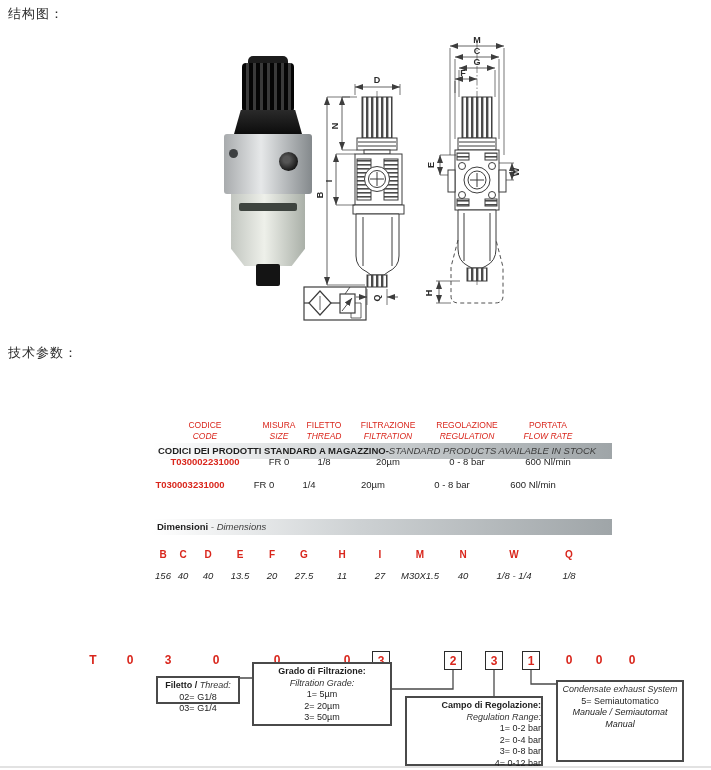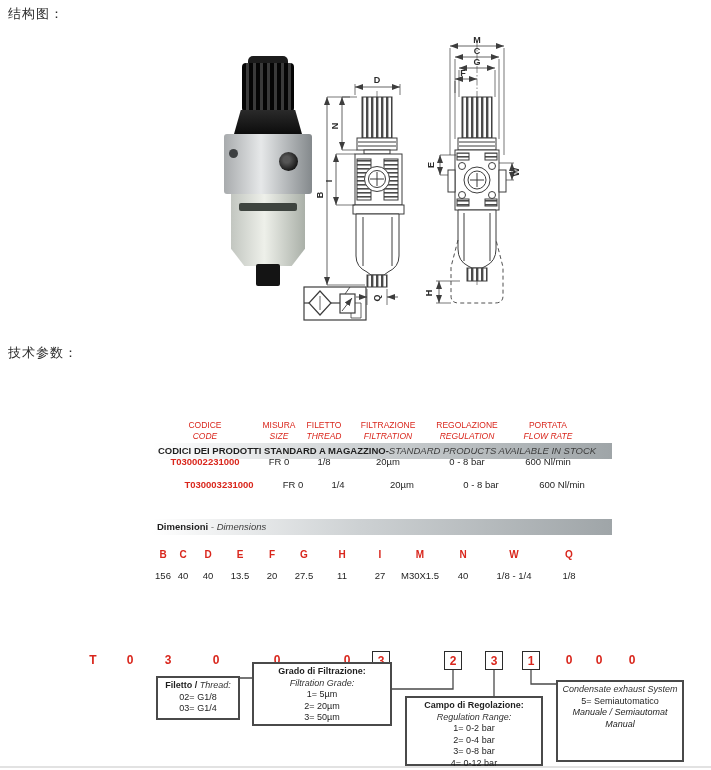--- a/index.html
+++ b/index.html
@@ -17,21 +17,21 @@
   .c0{width:104px}.c1{width:44px}.c2{width:46px}.c3{width:82px}.c4{width:76px}.c5{width:86px}
   .scol{text-align:center;}
   .hred{color:#d9261c;font-weight:normal;font-size:8.5px;line-height:11px;}
   .hred-i{color:#d9261c;font-style:italic;font-size:8.5px;line-height:11px;}
   .cell{font-size:9.5px;color:#1e1e1e;text-align:center;line-height:12px;}
   .redcode{color:#d9261c;font-weight:bold;}
   
   .d0{width:20px}.d1{width:20px}.d2{width:30px}.d3{width:34px}.d4{width:30px}.d5{width:34px}
   .d6{width:42px}.d7{width:34px}.d8{width:46px}.d9{width:40px}.d10{width:62px}.d11{width:48px}
   .dimhead{color:#d9261c;font-weight:bold;font-size:10px;text-align:center;}
-  .dimval{font-size:9.5px;color:#1e1e1e;text-align:center;}
+  .dimval{font-size:9.5px;color:#1e1e1e;text-align:center;font-style:italic;}
   
   .code{position:absolute;top:651px;width:18px;height:19px;line-height:19px;text-align:center;
         font-weight:bold;font-size:12px;color:#d9261c;box-sizing:border-box;}
   .boxed{border:1.5px solid #2b2b2b;background:#fff;}
   
   .obox{position:absolute;border:2px solid #4a4a4a;background:#fff;font-size:9px;line-height:11.5px;
         text-align:center;color:#1e1e1e;box-sizing:border-box;padding-top:2px;}
   .obox .t{font-weight:bold;display:inline;}
   .obox .e{font-style:italic;color:#333;display:inline;}
   .obox .blk{display:block;}
@@ -240,21 +240,21 @@
       </div>
   </div>
   <div class="abs flexrow" style="left:153px;top:456px;width:440px;">
     <div class="cell redcode c0">T030002231000</div>
     <div class="cell c1">FR 0</div>
     <div class="cell c2">1/8</div>
     <div class="cell c3">20µm</div>
     <div class="cell c4">0 - 8 bar</div>
     <div class="cell c5">600 Nl/min</div>
   </div>
-  <div class="abs flexrow" style="left:167px;top:479px;width:440px;">
+  <div class="abs flexrow" style="left:138px;top:479px;width:440px;">
     <div class="cell redcode c0">T030003231000</div>
     <div class="cell c1">FR 0</div>
     <div class="cell c2">1/4</div>
     <div class="cell c3">20µm</div>
     <div class="cell c4">0 - 8 bar</div>
     <div class="cell c5">600 Nl/min</div>
   </div>
 
   <div class="abs bar" style="left:152px;top:519px;width:460px;">
     <span class="bt">Dimensioni </span><span class="bi">- Dimensions</span>
@@ -305,33 +305,33 @@
   <span class="code" style="left:268px;">0</span>
   <span class="code" style="left:338px;">0</span>
   <span class="code boxed" style="left:372px;">3</span>
   <span class="code boxed" style="left:444px;">2</span>
   <span class="code boxed" style="left:485px;">3</span>
   <span class="code boxed" style="left:522px;">1</span>
   <span class="code" style="left:560px;">0</span>
   <span class="code" style="left:590px;">0</span>
   <span class="code" style="left:623px;">0</span>
 
-  <div class="obox" style="left:156px;top:676px;width:84px;height:44px;">
+  <div class="obox" style="left:156px;top:676px;width:84px;height:28px;">
     <span class="t">Filetto /</span><span class="e"> Thread:</span>
     <span class="blk">02= G1/8</span>
     <span class="blk">03= G1/4</span>
   </div>
   <div class="obox" style="left:252px;top:662px;width:140px;height:64px;">
     <span class="blk t">Grado di Filtrazione:</span>
     <span class="blk e">Filtration Grade:</span>
     <span class="blk">1= 5µm</span>
     <span class="blk">2= 20µm</span>
     <span class="blk">3= 50µm</span>
   </div>
-  <div class="obox" style="left:405px;top:696px;width:138px;height:70px;">
+  <div class="obox" style="left:405px;top:696px;width:138px;height:70px;text-align:right;">
     <span class="blk t">Campo di Regolazione:</span>
     <span class="blk e">Regulation Range:</span>
     <span class="blk">1= 0-2 bar</span>
     <span class="blk">2= 0-4 bar</span>
     <span class="blk">3= 0-8 bar</span>
     <span class="blk">4= 0-12 bar</span>
   </div>
   <div class="obox" style="left:556px;top:680px;width:128px;height:82px;">
     <span class="blk e">Condensate exhaust System</span>
     <span class="blk">5= Semiautomatico</span>

